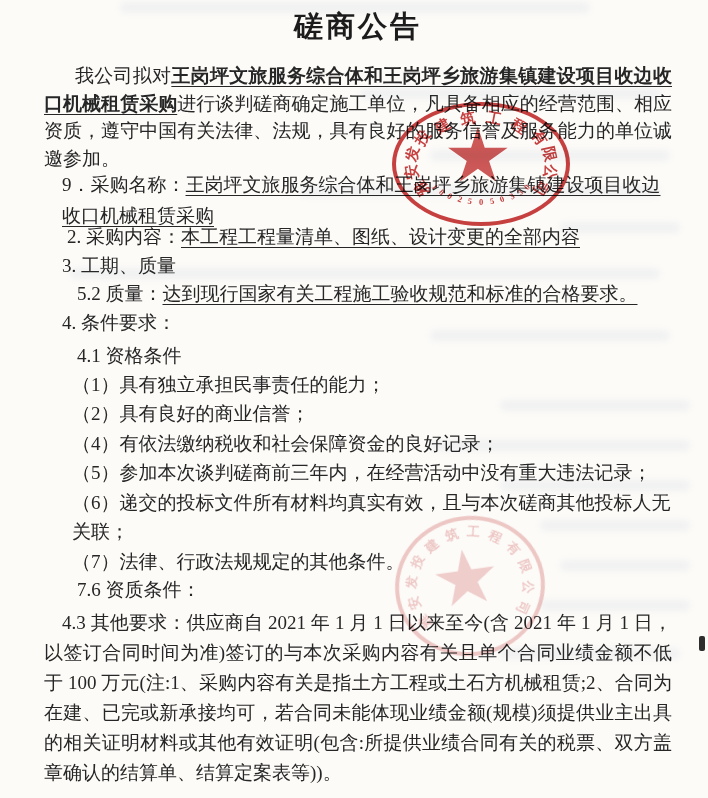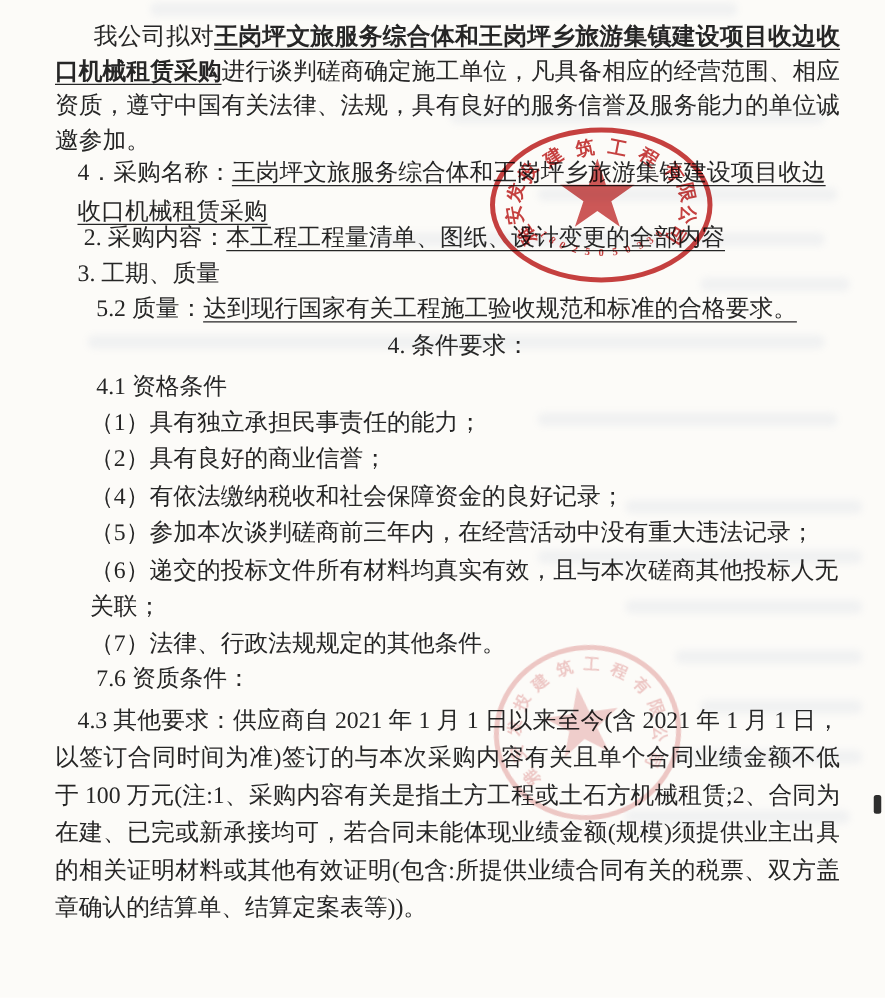--- a/index.html
+++ b/index.html
@@ -32,21 +32,21 @@
   .u  { text-decoration: underline; text-underline-offset: 3.5px; text-decoration-thickness: 1.3px; }
   .b  { font-weight: bold; }
 
   .intro { margin-top: 16px; line-height: 27.5px; text-indent: 31px; text-align: justify; }
 
   .item1 { margin-top: -3.5px; line-height: 31px; padding-left: 18px; text-indent: 0; }
   .item2 { margin-top: -9px;  line-height: 29px; padding-left: 23px; }
   .h3    { margin-top: 0;     line-height: 29px; padding-left: 18px; }
   .s31   { margin-top: -1px;  line-height: 29px; padding-left: 33px; }
   .s32   { margin-top: -1px;  line-height: 29px; padding-left: 33px; }
-  .h4    { margin-top: 0;     line-height: 29px; padding-left: 18px; text-align: center; }
+  .h4    { margin-top: 0;     line-height: 29px; padding-left: 18px; }
   .s41   { margin-top: 4px;   line-height: 29px; padding-left: 33px; }
   .cond  { margin-top: 0;     line-height: 29.5px; padding-left: 28px; }
   .cond:first-of-type { margin-top: 3px; }
   .s42   { margin-top: -1.5px; line-height: 29px; padding-left: 33px; }
   .p42   { margin-top: -9px;  line-height: 22.5px; text-indent: 18px; text-align: justify; }
   .p43   { margin-top: 4px;   line-height: 30px;  text-indent: 18px; text-align: justify; }
 
   
   .seal {
     position: absolute; z-index: 3;
@@ -84,24 +84,25 @@
 <div class="bleed" style="left:500px; top:400px;width:190px; height:11px;"></div>
 <div class="bleed" style="left:430px; top:440px;width:260px; height:11px;"></div>
 <div class="bleed" style="left:500px; top:480px;width:190px; height:11px;"></div>
 <div class="bleed" style="left:540px; top:520px;width:150px; height:11px;"></div>
 <div class="bleed" style="left:560px; top:560px;width:130px; height:11px;"></div>
 <div class="bleed" style="left:540px; top:600px;width:150px; height:11px;"></div>
 <div class="bleed" style="left:500px; top:648px;width:180px; height:11px;"></div>
 
 <div class="page">
 
+  <h1 class="doc-title">磋商公告</h1>
 
   <p class="para intro"><span>我公司拟对</span><span class="u b">王岗坪文旅服务综合体和王岗坪乡旅游集镇建设项目收边收口机械租赁采购</span><span>进行谈判磋商确定施工单位，凡具备相应的经营范围、相应资质，遵守中国有关法律、法规，具有良好的服务信誉及服务能力的单位诚邀参加。</span></p>
 
-  <div class="line item1"><span>4．采购名称：</span><span class="u">王岗坪文旅服务综合体和王岗坪乡旅游集镇建设项目收边收口机械租赁采购</span></div>
+  <div class="line item1"><span>9．采购名称：</span><span class="u">王岗坪文旅服务综合体和王岗坪乡旅游集镇建设项目收边收口机械租赁采购</span></div>
 
   <div class="line item2"><span>2. 采购内容：</span><span class="u">本工程工程量清单、图纸、设计变更的全部内容</span></div>
 
   <div class="line h3">3. 工期、质量</div>
 
 
   <div class="line s32"><span>5.2 质量：</span><span class="u">达到现行国家有关工程施工验收规范和标准的合格要求。</span></div>
 
   <div class="line h4">4. 条件要求：</div>
 

